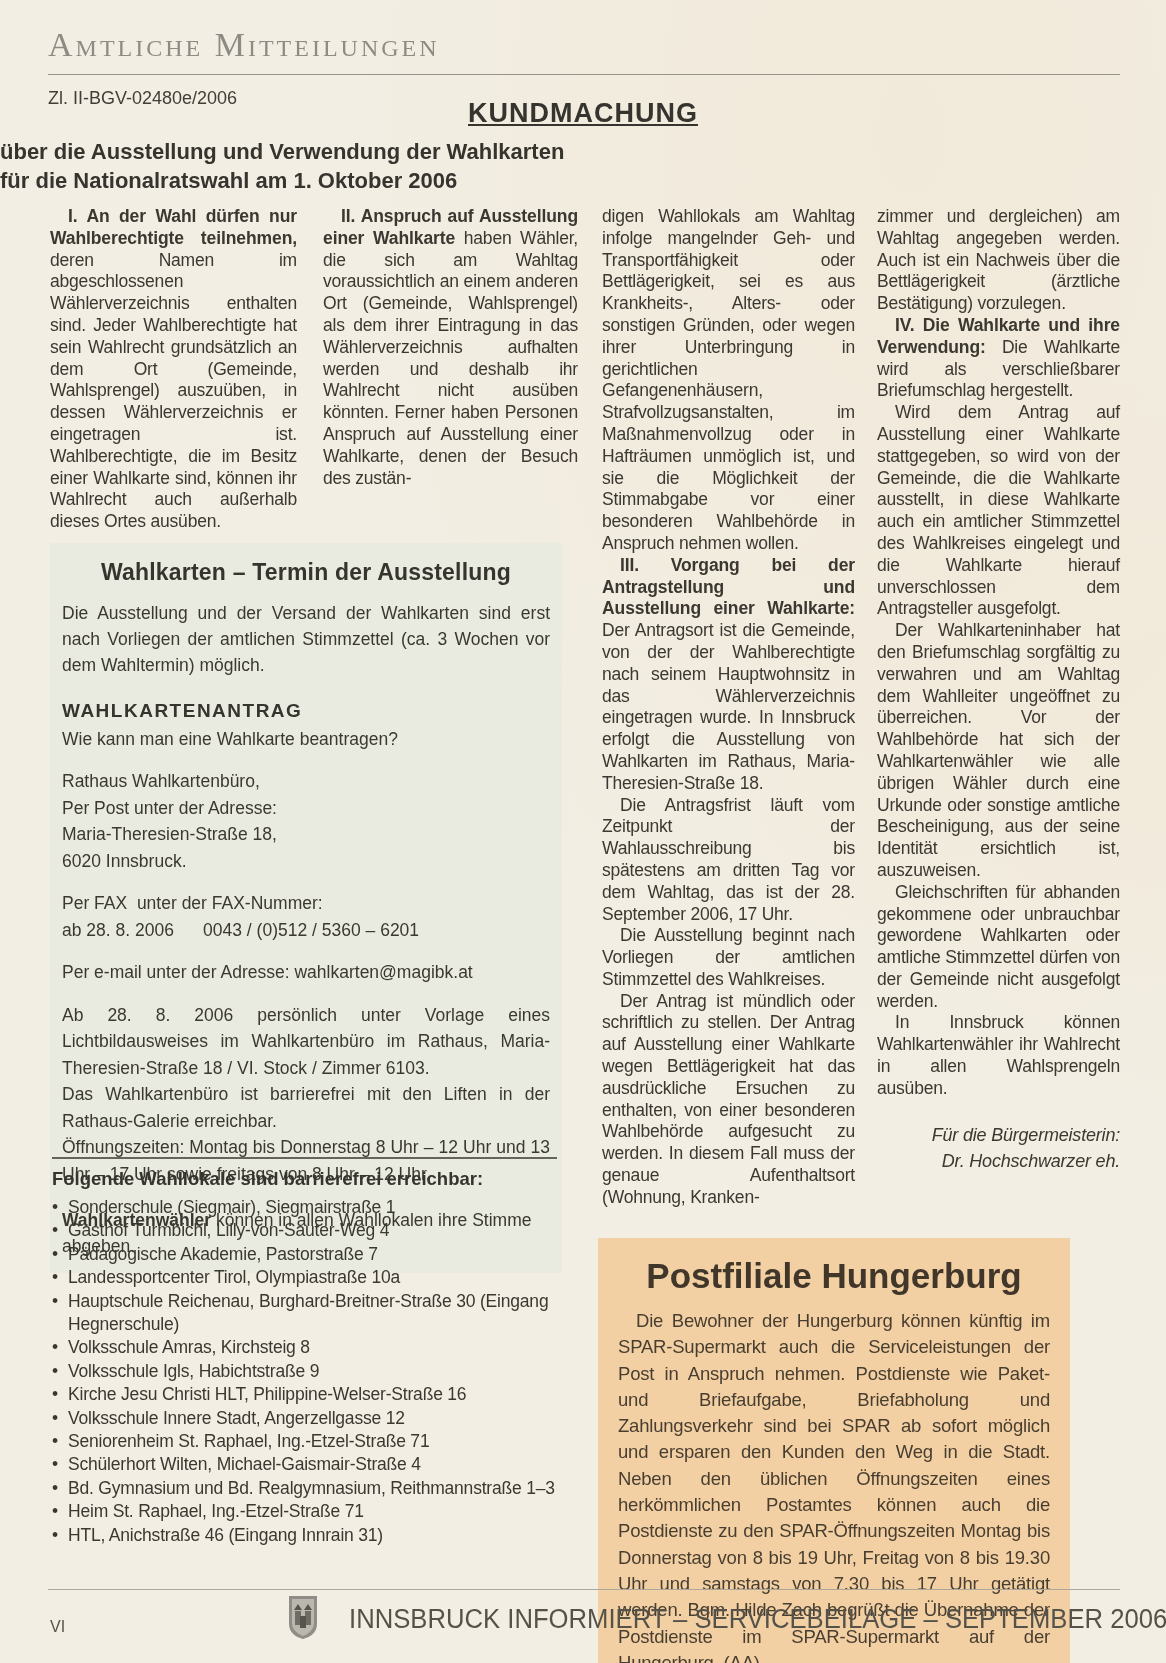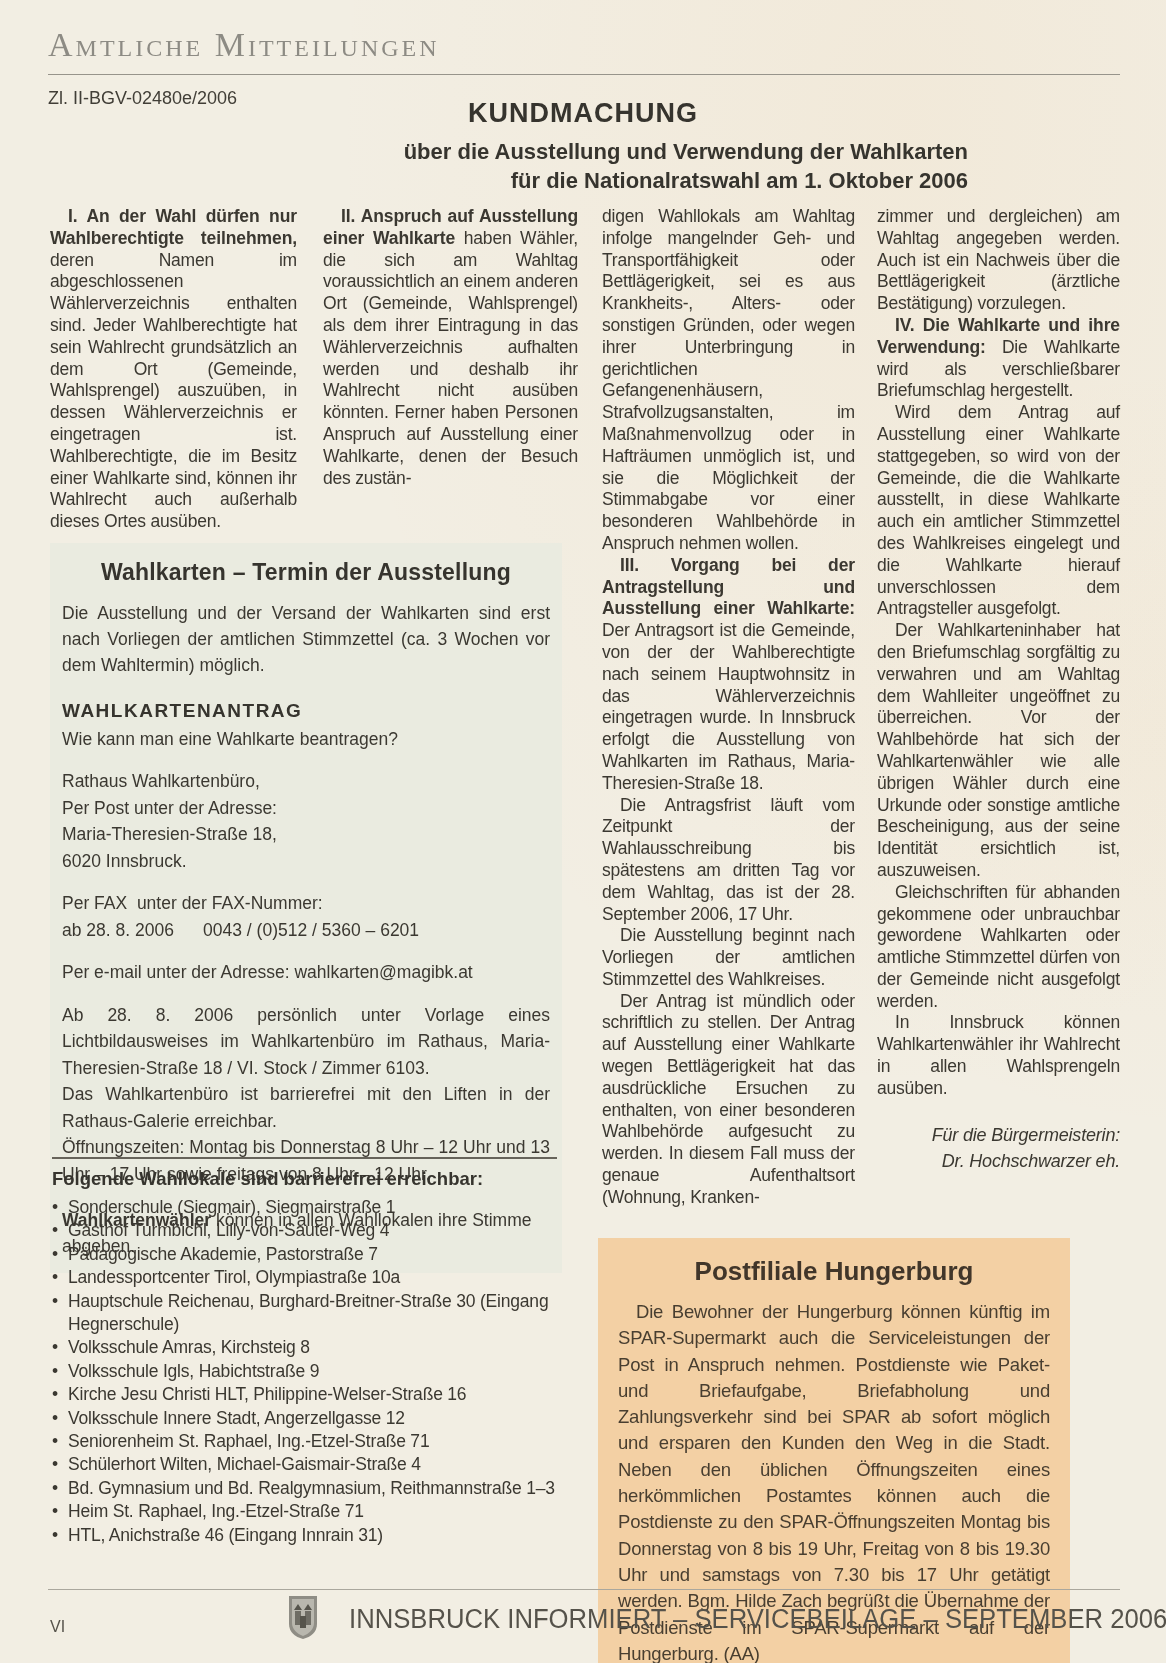--- a/index.html
+++ b/index.html
@@ -19,22 +19,22 @@
   .masthead{
     position:absolute;left:48px;top:26px;
     font-family:"Liberation Serif", serif;
     font-variant:small-caps;
     font-size:34px;letter-spacing:3px;
     color:#8d8b84;font-weight:400;
   }
   .header-rule{position:absolute;left:48px;top:74px;width:1072px;height:1px;background:#97948b;}
   .ref-number{position:absolute;left:48px;top:88px;font-size:18px;color:#413e37;}
   .main-title{position:absolute;left:0;top:98px;width:1166px;text-align:center;
-    font-size:27px;font-weight:bold;letter-spacing:1px;color:#36342e;}
-  .subtitle{position:absolute;left:0;width:968px;text-align:right;
+    font-size:27px;font-weight:bold;letter-spacing:1px;color:#36342e;text-decoration:underline;}
+  .subtitle{position:absolute;left:0;width:968px;text-align:left;
     font-size:22px;font-weight:bold;color:#36342e;}
   .subtitle.s1{top:139px;}
   .subtitle.s2{top:168px;}
   
   .col{position:absolute;top:206px;font-size:17.5px;line-height:21.8px;
     text-align:justify;letter-spacing:-0.2px;hyphens:auto;}
   .col1{left:50px;width:247px;}
   .col2{left:323px;width:255px;}
   .col3{left:602px;width:253px;}
   .col4{left:877px;width:243px;}
@@ -57,21 +57,21 @@
   
   .list-rule{position:absolute;left:52px;top:1157px;width:505px;height:2px;background:#66635a;}
   .polling{position:absolute;left:52px;top:1168px;width:512px;}
   .polling-heading{font-size:18.5px;font-weight:bold;margin:0 0 6px 0;color:#36342e;}
   .polling-list{list-style:none;margin:0;padding:0;}
   .polling-list li{font-size:17.5px;line-height:23.4px;padding-left:16px;position:relative;letter-spacing:-0.2px;}
   .polling-list li::before{content:"•";position:absolute;left:0;top:0;}
   
   .post-box{position:absolute;left:598px;top:1238px;width:472px;box-sizing:border-box;
     background:#f3d0a4;padding:16px 20px 18px 20px;}
-  .post-box-title{text-align:center;font-size:26px;font-weight:bold;color:#41362a;margin:2px 0 12px 0;}
+  .post-box-title{text-align:center;font-size:35px;font-weight:bold;color:#41362a;margin:2px 0 12px 0;}
   .post-box-body{font-size:18.5px;line-height:26.3px;text-align:justify;color:#483e30;
     text-indent:18px;margin:0;letter-spacing:-0.2px;hyphens:auto;}
   
   .footer-rule{position:absolute;left:48px;top:1589px;width:1072px;height:1px;background:#aaa79d;}
   .page-number{position:absolute;left:50px;top:1618px;font-size:16px;color:#55524a;}
   .crest{position:absolute;left:287px;top:1594px;width:32px;height:46px;}
   .footer-text{position:absolute;right:46px;top:1604px;font-size:27px;color:#55524a;
     letter-spacing:0px;transform:scaleX(0.95);transform-origin:right center;white-space:nowrap;}
 </style>
 </head>

